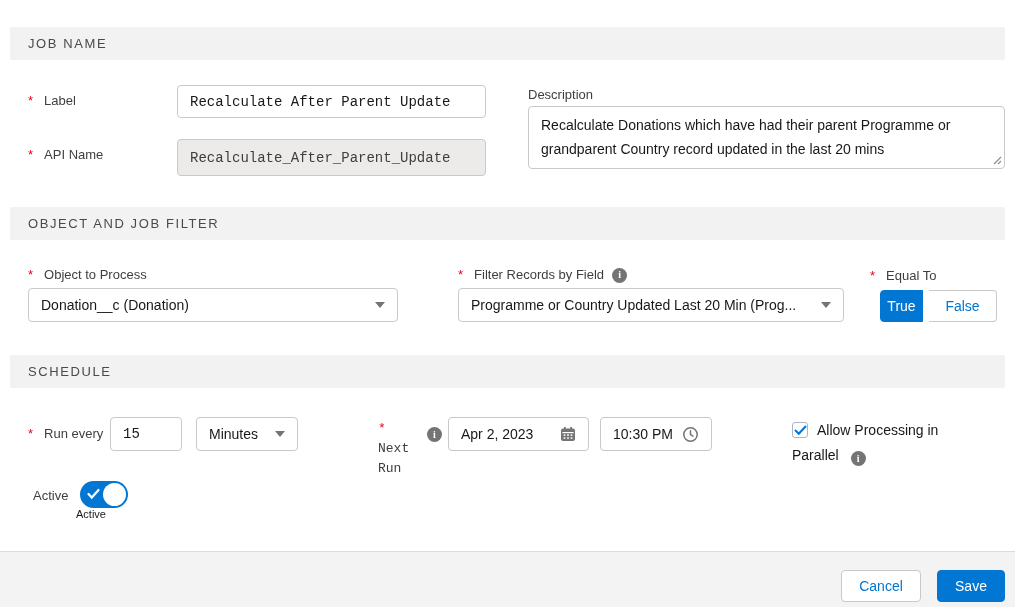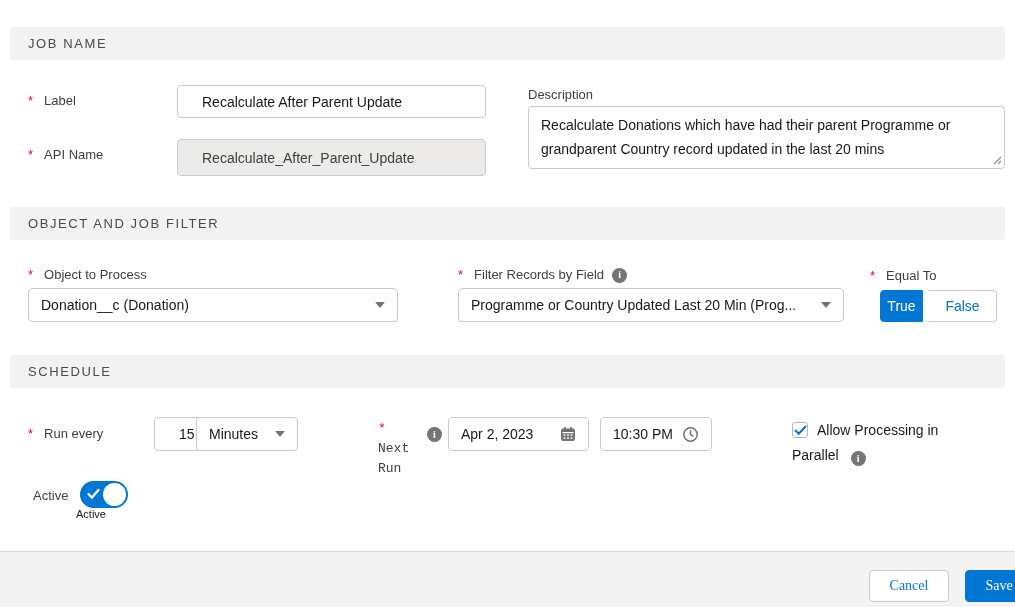--- a/index.html
+++ b/index.html
@@ -12,22 +12,22 @@
     background:#f3f2f2; border-radius:2px; display:flex; align-items:center;
     padding-left:18px; font-size:13px; letter-spacing:1.6px; color:#4a4a4a; }
 
   
   .field-label { position:absolute; font-size:13px; color:#3e3e3c;
     display:flex; align-items:center; gap:8px; line-height:16px; }
   .required::before { content:"*"; color:#ea001e; margin-right:3px; font-size:13px; }
 
   
   .text-input { position:absolute; border:1px solid #c9c9c9; border-radius:4px;
-    padding:0 24px; font-size:14px; color:#181818; background:#fff;
-    font-family:Liberation Sans, sans-serif; outline:none; }
+    padding:0 12px; font-size:14px; color:#181818; background:#fff;
+    font-family:Liberation Mono, monospace; outline:none; }
   .text-input:disabled, .text-input.disabled { background:#ecebea; color:#3e3e3c; }
 
   
   .textarea-wrap { position:absolute; left:528px; top:106px; width:477px; height:63px; }
   .textarea-wrap textarea { width:100%; height:100%; border:1px solid #c9c9c9;
     border-radius:4px; padding:6px 12px; font-size:14px; line-height:24px;
     color:#181818; font-family:inherit; resize:none; outline:none; }
   .resize-handle { position:absolute; right:3px; bottom:4px; }
 
   
@@ -66,22 +66,22 @@
     border-radius:14px; background:#0176d3; cursor:pointer; }
   .toggle .knob { position:absolute; top:2px; right:2px; width:23px; height:23px;
     border-radius:50%; background:#fff; }
   .toggle .check { position:absolute; left:7px; top:7px; }
   .toggle-caption { position:absolute; left:76px; top:508px; font-size:11px; color:#181818; }
 
   
   .footer { position:absolute; left:0; top:551px; width:1015px; height:56px;
     background:#f4f3f3; border-top:1px solid #dddbda; }
   .btn { position:absolute; top:18px; height:32px; border-radius:4px;
-    font-size:14px; font-family:Liberation Serif, serif; cursor:pointer;
-    display:flex; align-items:center; justify-content:center;margin-left:28px; }
+    font-size:14px; font-family:Liberation Sans, sans-serif; cursor:pointer;
+    display:flex; align-items:center; justify-content:center; }
   .btn-cancel { left:841px; width:80px; background:#fff; border:1px solid #c9c9c9; color:#0176d3; }
   .btn-save  { left:937px; width:68px; background:#0176d3; border:1px solid #0176d3; color:#fff; }
 </style>
 </head>
 <body>
 
 <div class="page">
 
   <div class="sec-header" style="top:27px">
     <span>JOB NAME</span>
@@ -136,21 +136,21 @@
     <button class="seg-btn unselected">False</button>
   </div>
 
   <div class="sec-header" style="top:355px">
     <span>SCHEDULE</span>
   </div>
 
   <div class="field-label required" style="left:28px; top:426px">
     <span>Run every</span>
   </div>
-  <input class="text-input" style="left: 110px; top: 417px; width: 72px; height: 34px; margin-left: 44px;" value="15">
+  <input class="text-input" style="left: 110px; top: 417px; width: 72px; height: 34px;" value="15">
   <div class="combo" style="left:196px; top:417px; width:102px; height:34px">
     <span class="combo-text">Minutes</span>
     <span class="triangle"></span>
   </div>
 
   <div class="field-label required" style="left:378px; top:419px; width:48px; display:block; line-height:20px;font-family:Liberation Mono, monospace;">
     <span>Next Run</span>
   </div>
   <span class="info-icon" style="position:absolute; left:427px; top:427px;"></span>
 

